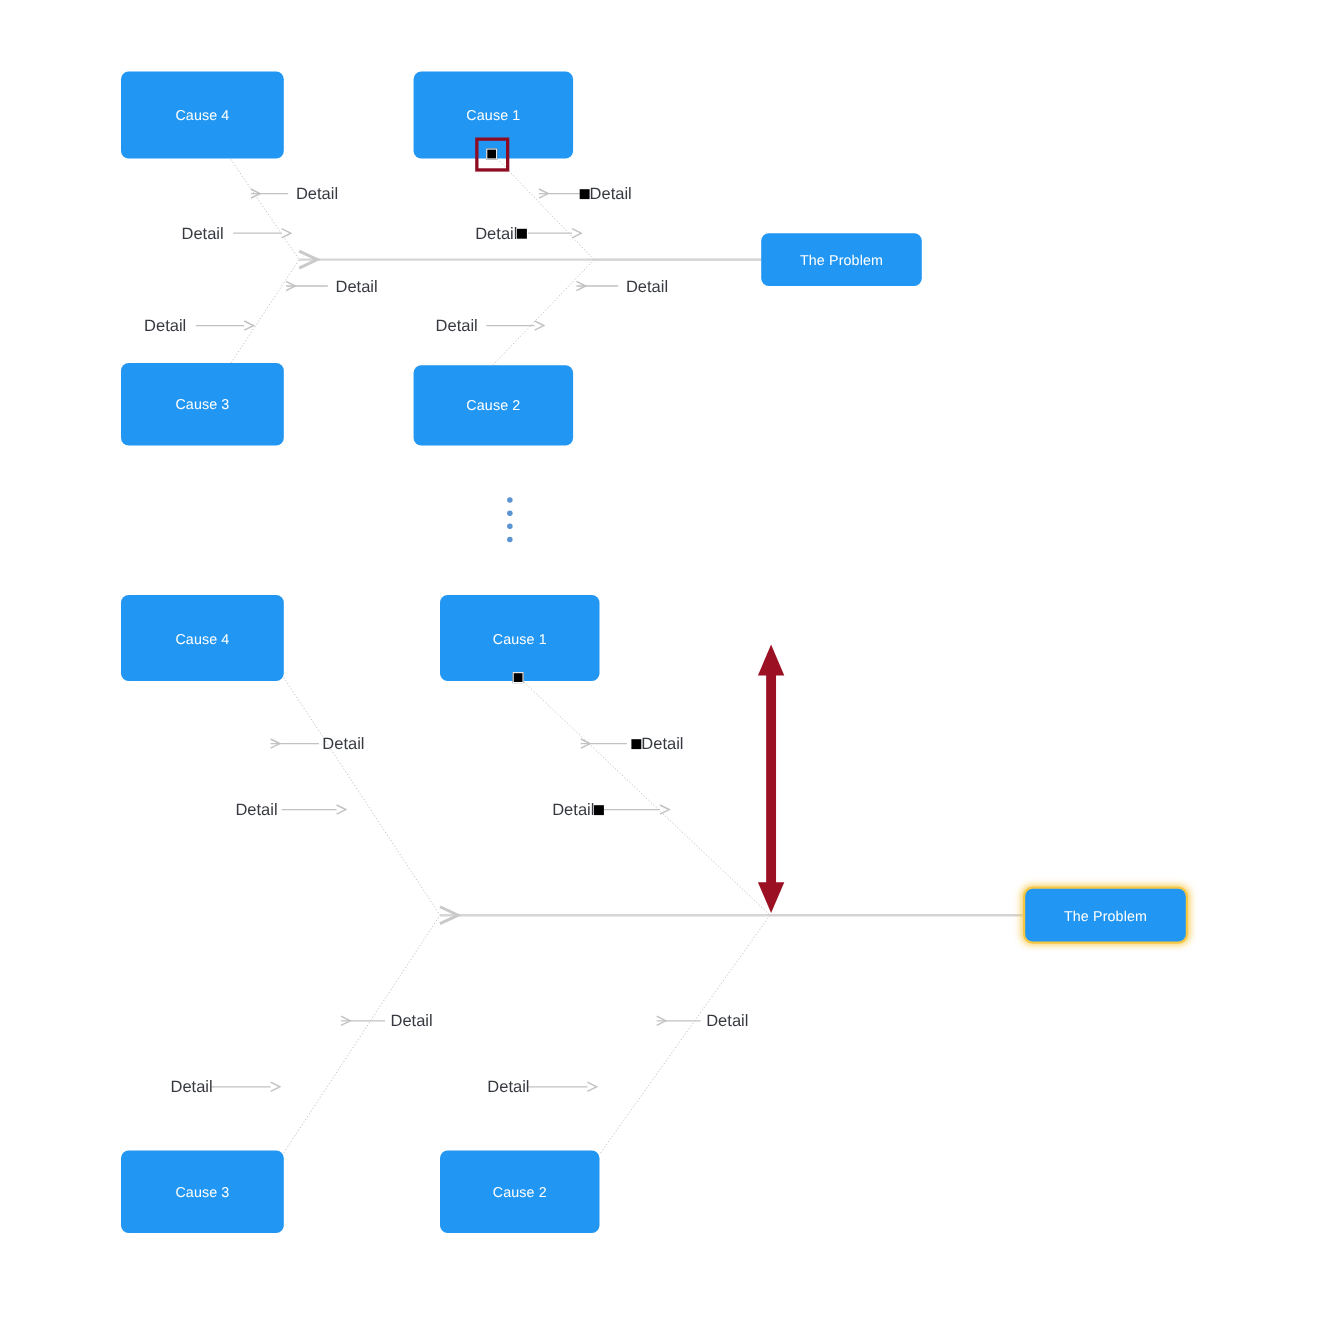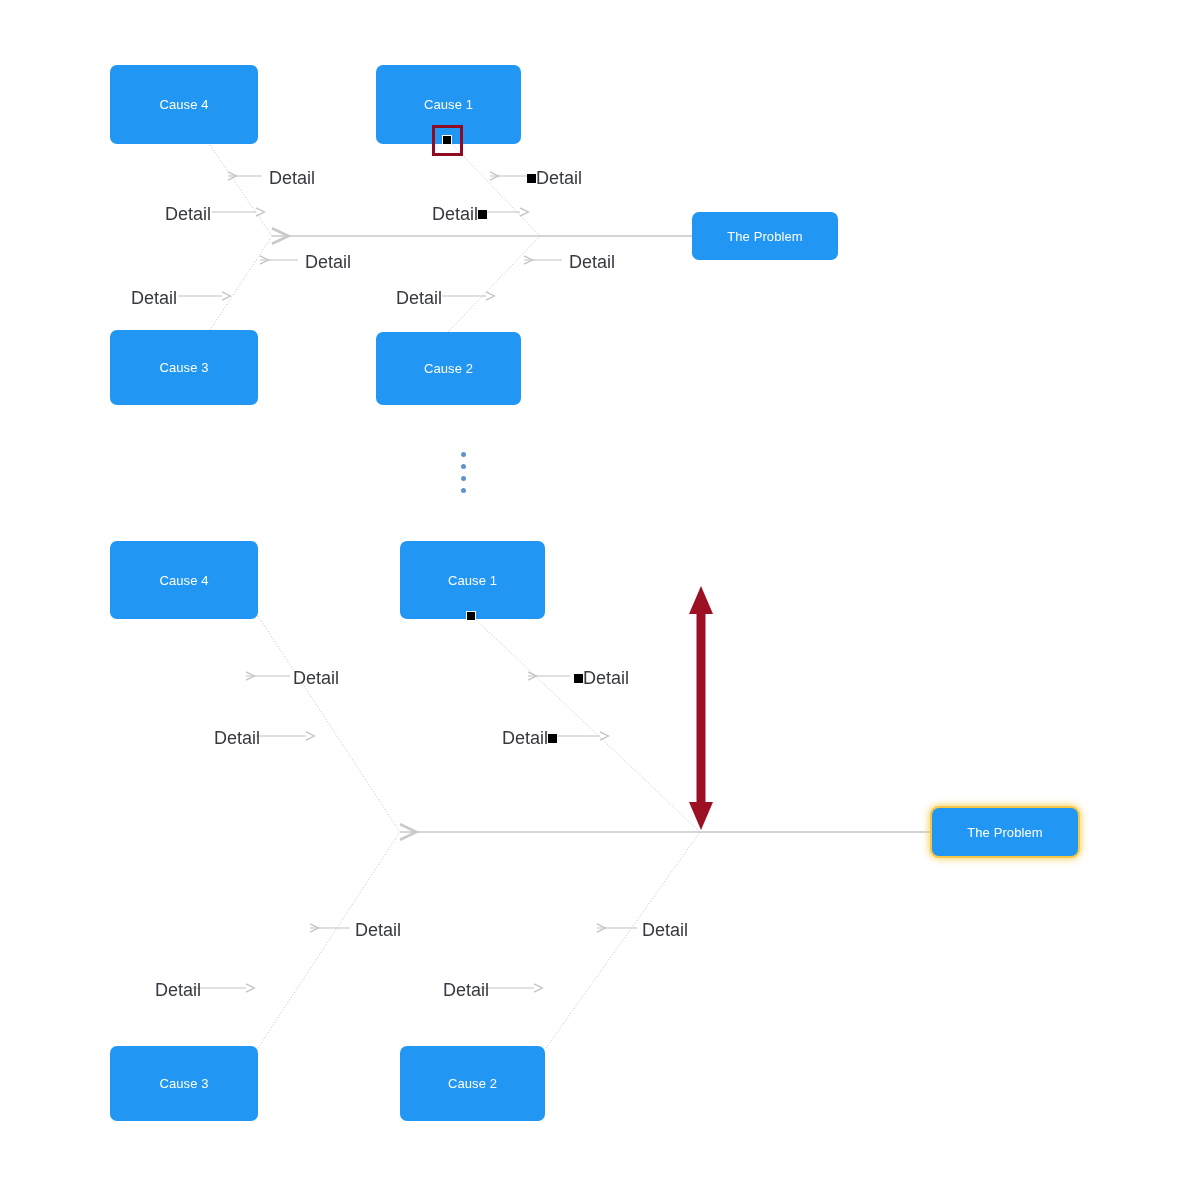--- a/index.html
+++ b/index.html
@@ -39,21 +39,21 @@
     font-size: 13px;
     font-family: "Liberation Sans", sans-serif;
     letter-spacing: .1px;
     box-sizing: border-box;
   }
   .node-box.selected-glow {
     box-shadow: 0 0 0 2px #f6c744, 0 0 7px 3px rgba(246,199,68,.85);
   }
   .edge-label {
     position: absolute;
-    font-size: 18px;
+    font-size: 15px;
     color: #36393f;
     font-family: "Liberation Sans", sans-serif;
     white-space: nowrap;
     display: flex;
     align-items: center;
     line-height: 1;
   }
   .handle-sq {
     display: inline-block;
     width: 9px;

